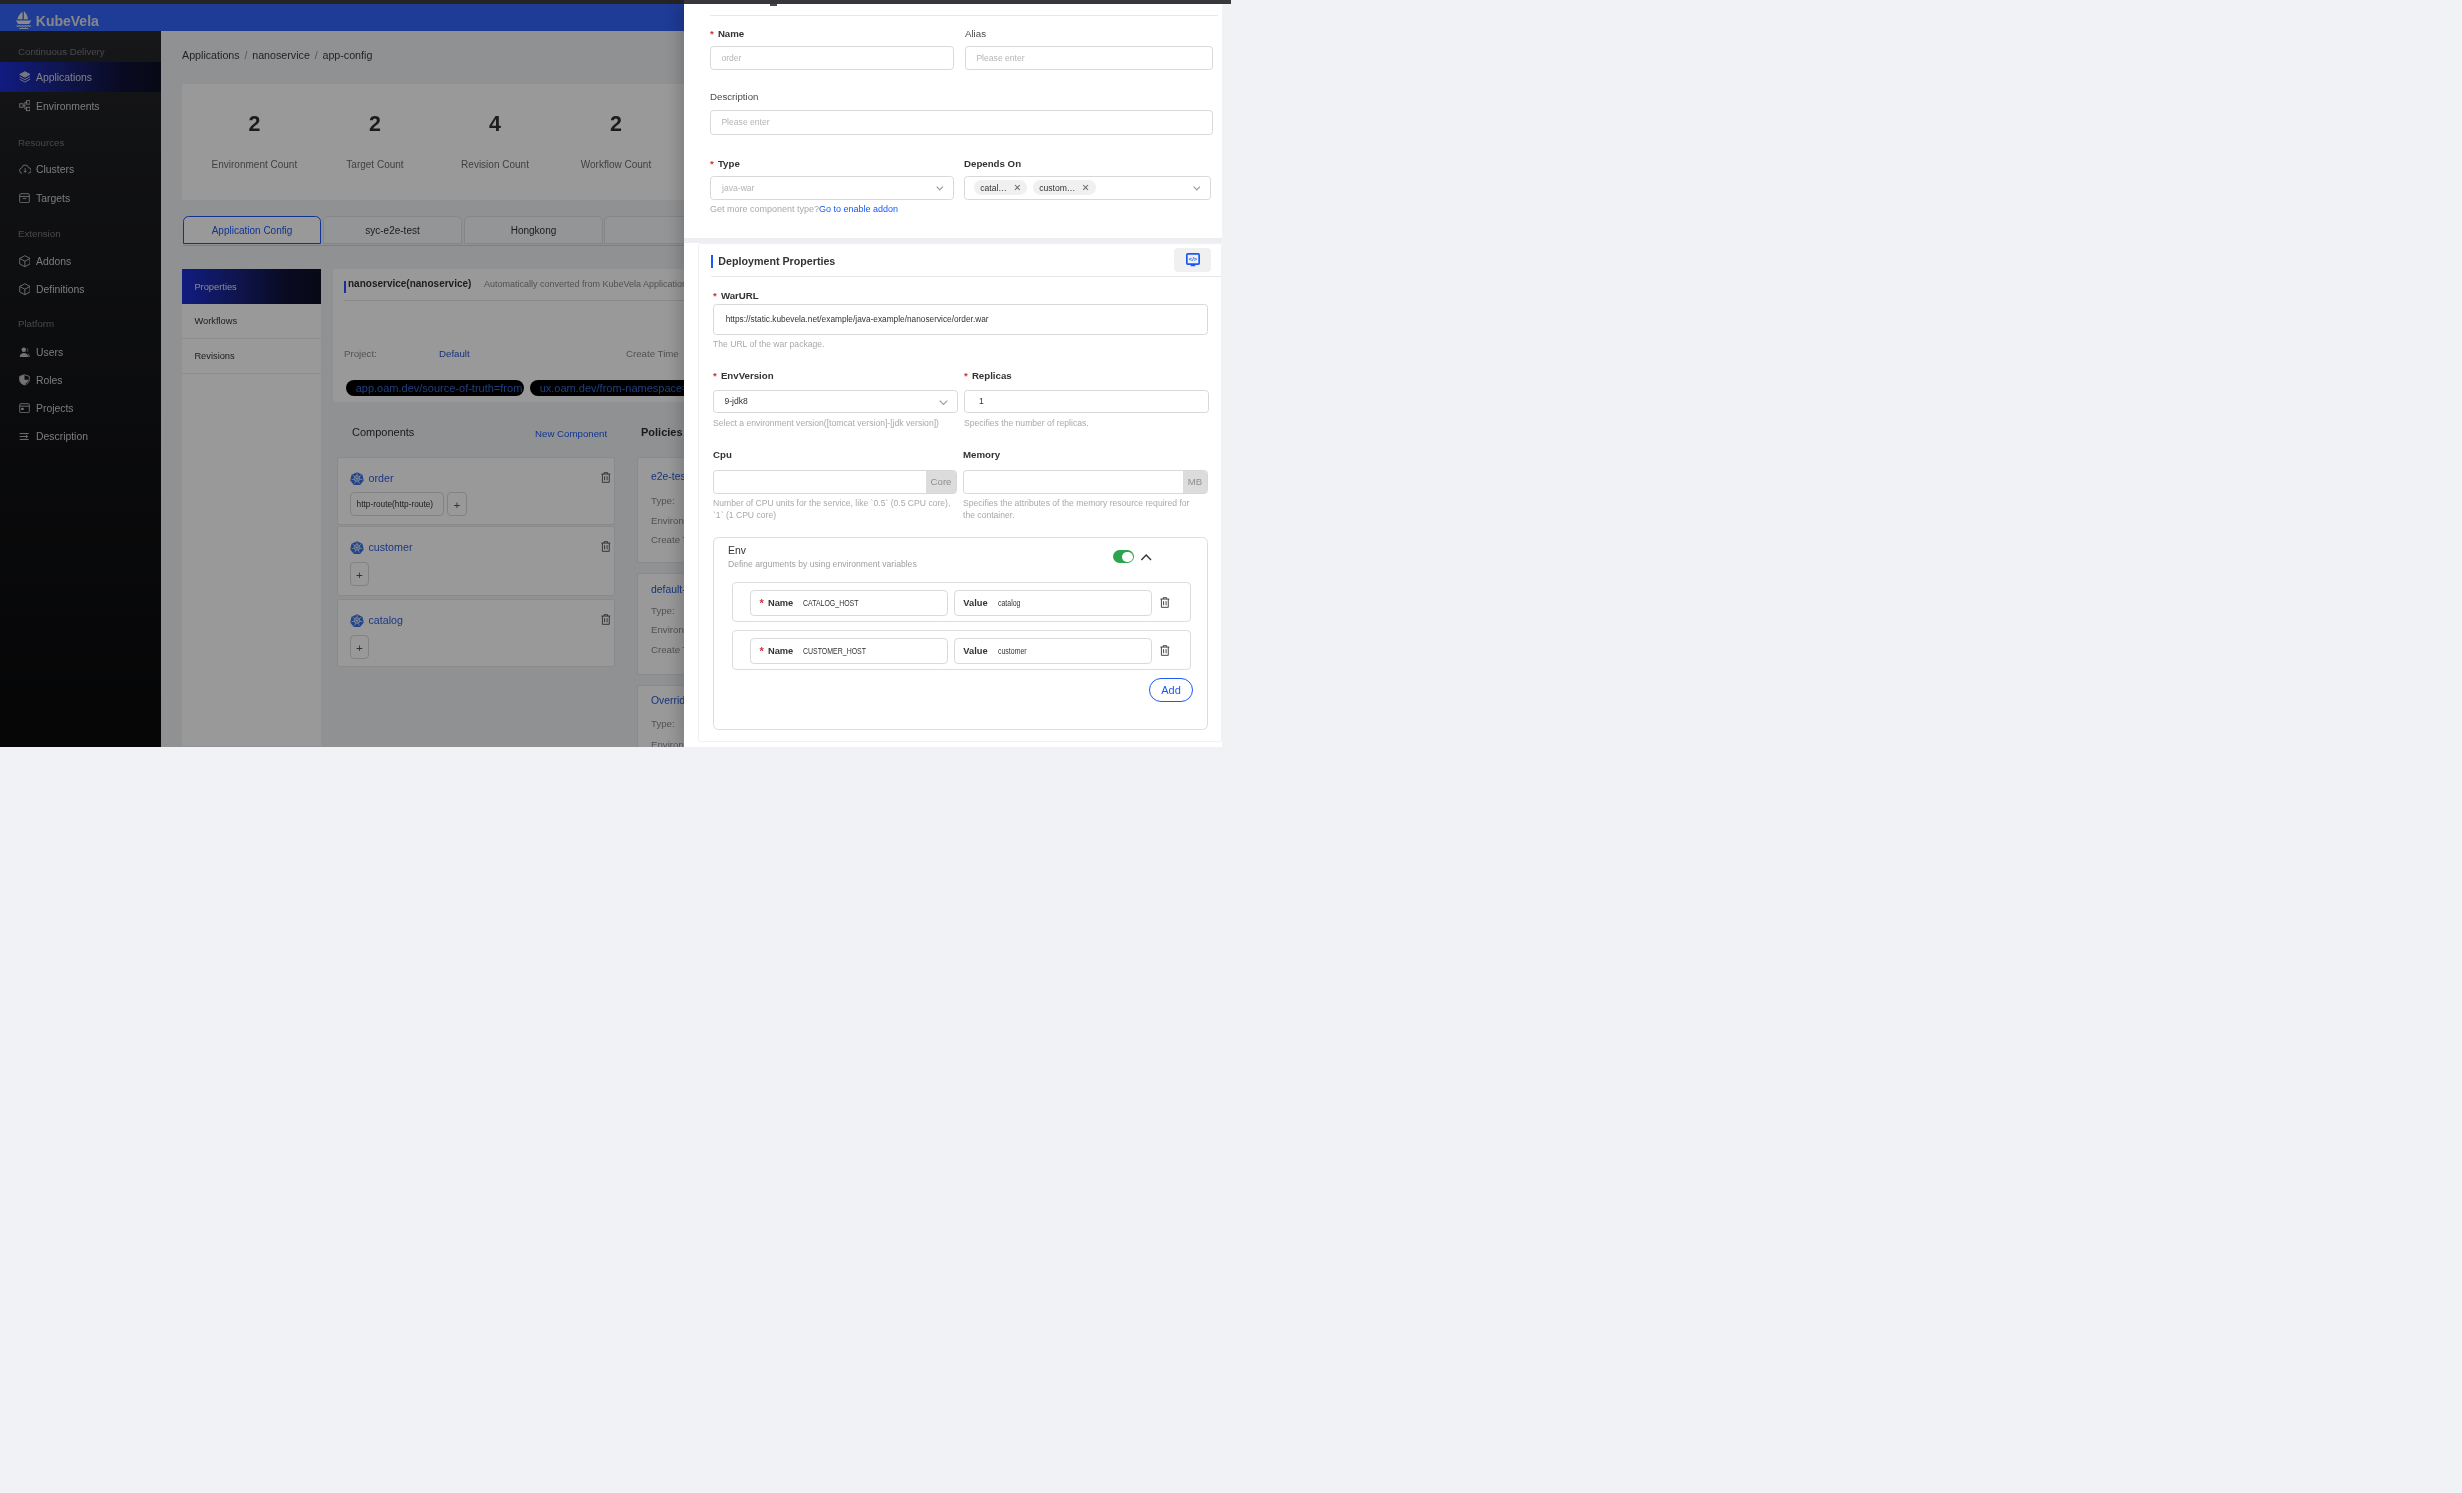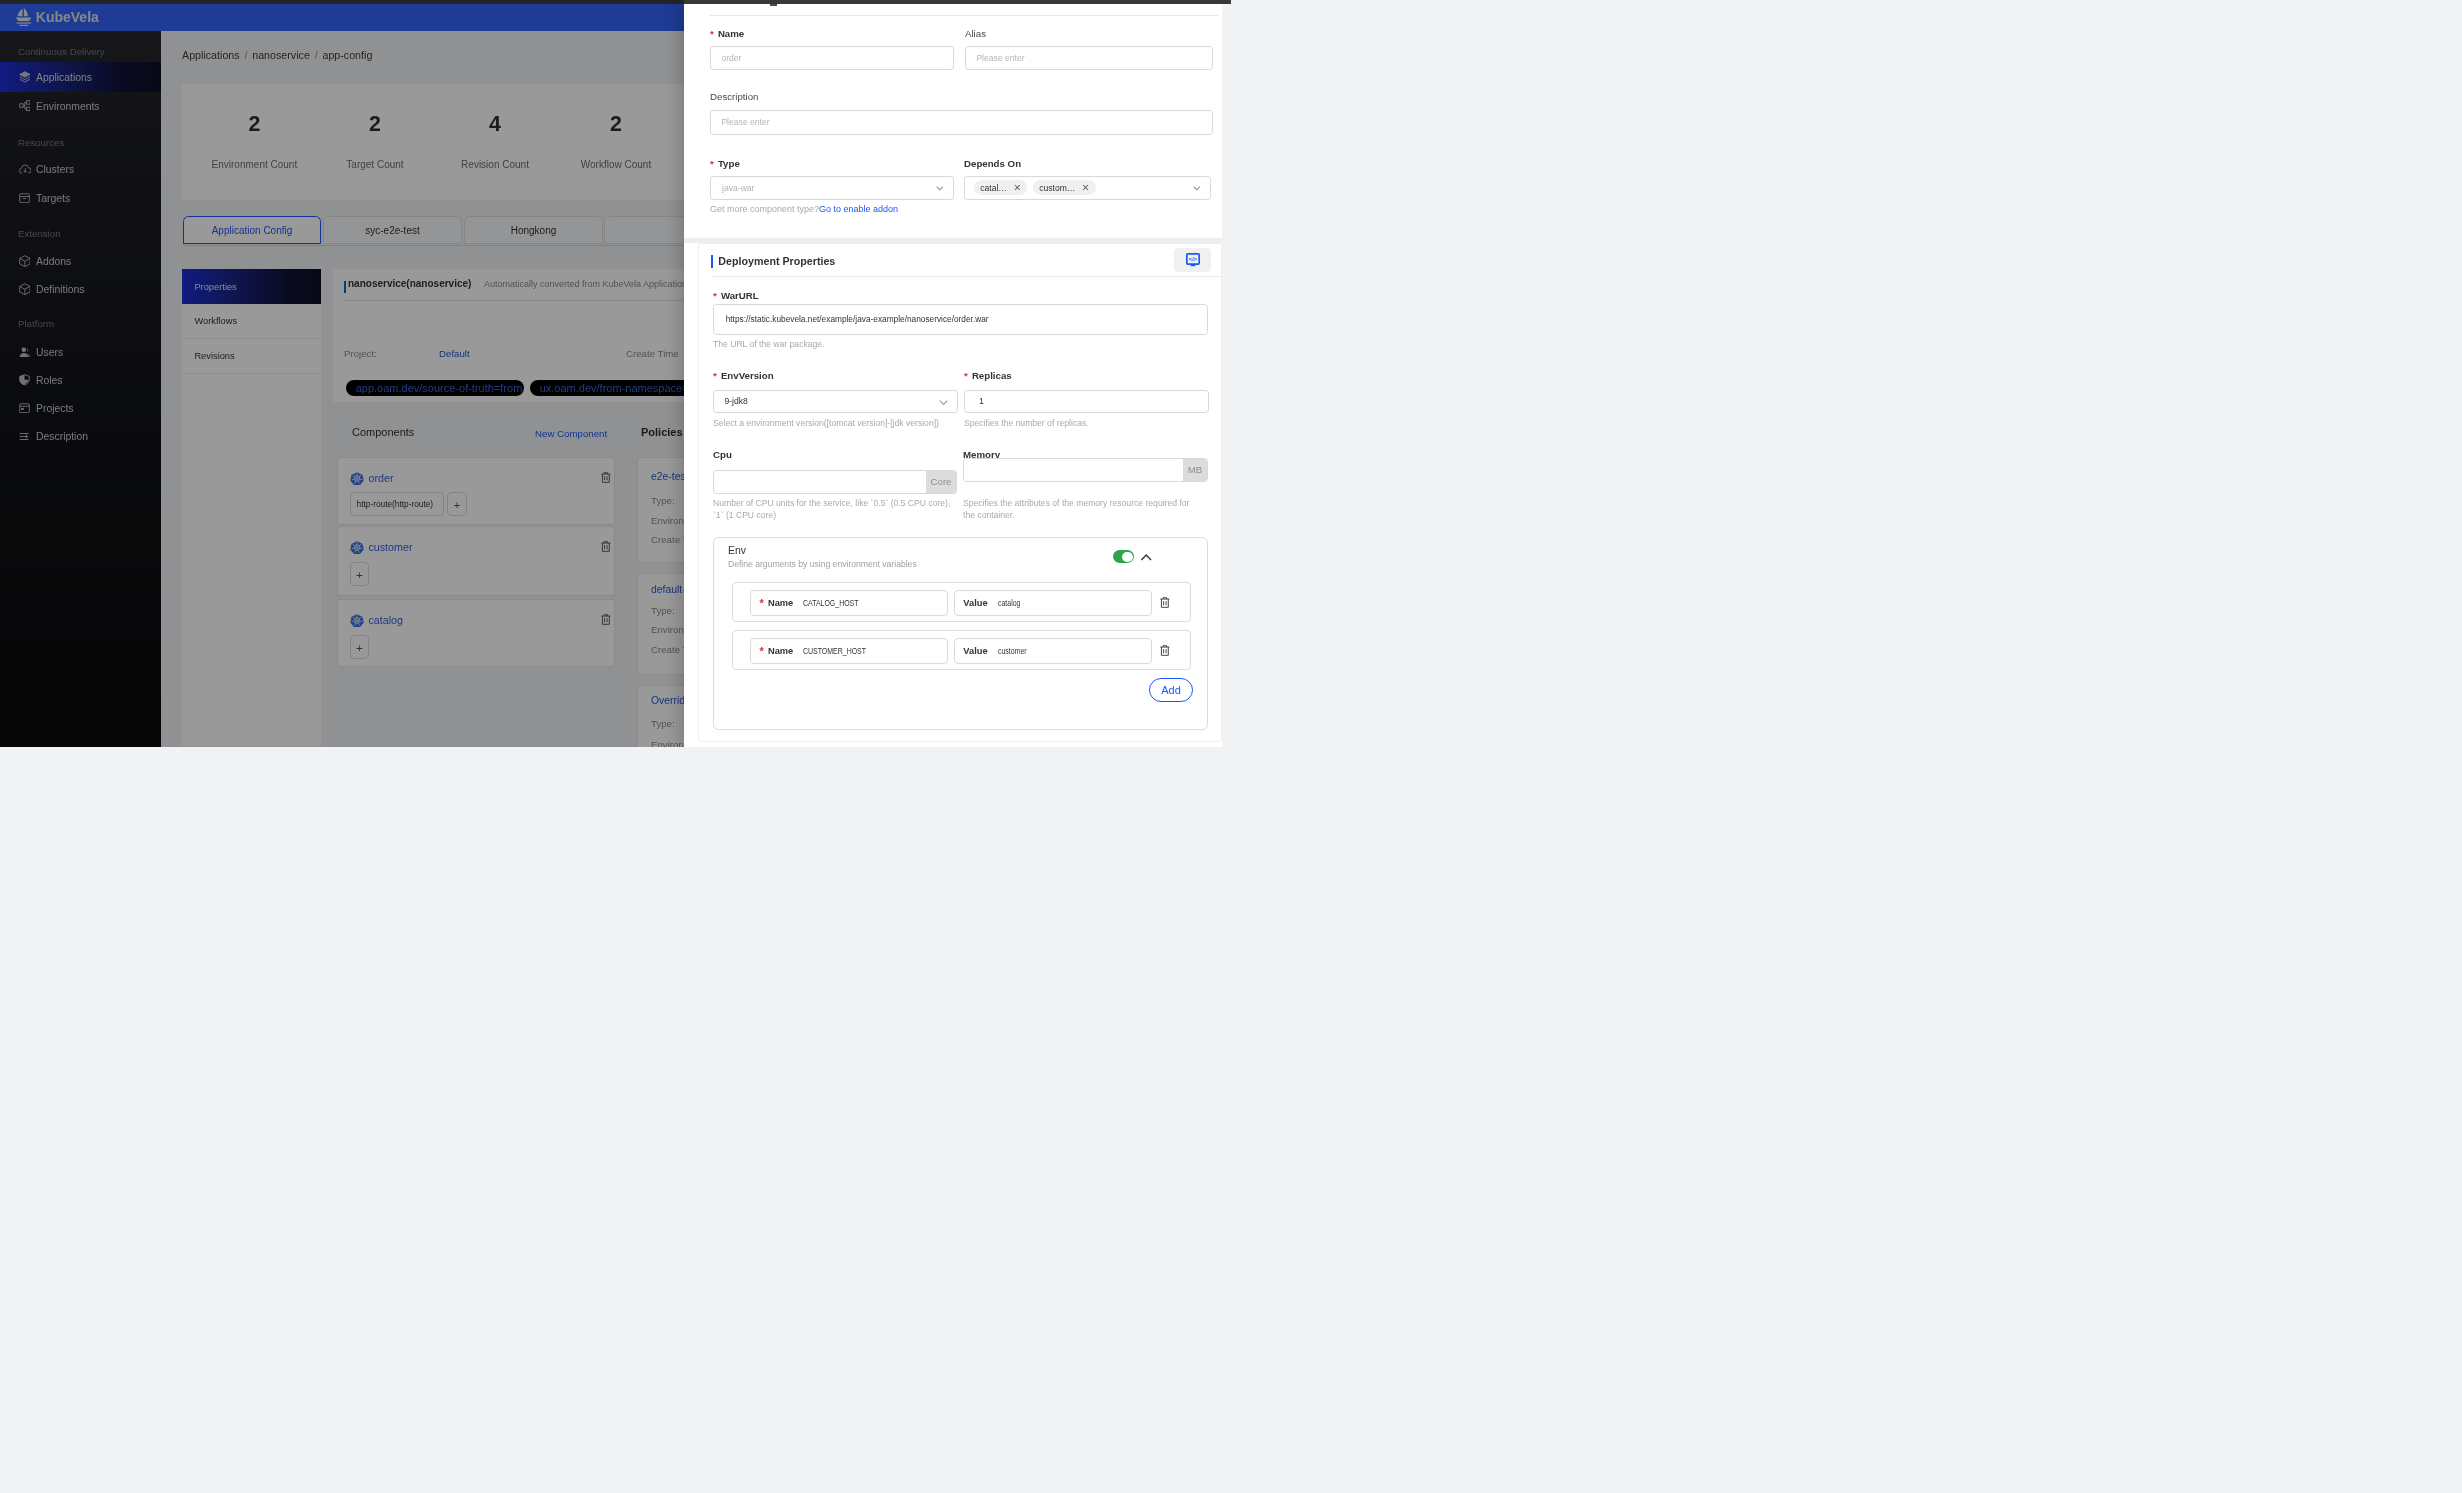--- a/index.html
+++ b/index.html
@@ -4,21 +4,21 @@
 <style>
 * { margin:0; padding:0; box-sizing:border-box; }
 html,body { width:1231px; height:747px; overflow:hidden; }
 body { font-family:"Liberation Sans", sans-serif; background:#f0f2f5; position:relative; }
 
 
 #strip { position:absolute; left:0; top:0; width:1231px; height:3.5px; background:#3a3c3f; z-index:10; }
 
 
 #header { position:absolute; left:0; top:3.5px; width:1231px; height:27px; background:#3263f8; z-index:5; }
-#logo { position:absolute; left:15px; top:0.7px; height:25px; display:flex; align-items:center; }
+#logo { position:absolute; left:15px; top:0.7px; height:25px; display:flex; align-items:flex-end; }
 #logoText { color:#dfe1e5; font-size:14px; font-weight:bold; margin-left:3.5px; letter-spacing:0; }
 
 
 #sidebar { position:absolute; left:0; top:31px; width:161px; bottom:0; z-index:6; background:linear-gradient(180deg,#27282c 0%,#1d1e22 15%,#121316 55%,#0a0a0c 100%); z-index:5; }
 .cap { position:absolute; left:18px; color:#797a80; font-size:9.7px; }
 .sitem { position:absolute; left:0; width:161px; height:30px; display:flex; align-items:center; color:#caccd1; font-size:10.4px; }
 .sitem svg { position:absolute; left:18.7px; }
 .sitem span { position:absolute; left:36px; }
 .sactive { background:linear-gradient(90deg,#1e2fd6 0%,#19237f 40%,#10123a 75%,#0e0f24 100%); color:#d6d9e0; }
 
@@ -395,21 +395,21 @@
     </div>
     <div class="finput" style="left:265px; top:146px; width:245px; height:23.5px; padding-left:14px;">1</div>
     <div class="hint" style="left:14px; top:174px;">Select a environment version([tomcat version]-[jdk version])</div>
     <div class="hint" style="left:265px; top:174px;">Specifies the number of replicas.</div>
 
     <div class="flabel" style="left:14px; top:205px;">Cpu</div>
     <div class="flabel" style="left:264px; top:205px;">Memory</div>
     <div class="finput" style="left:14px; top:226px; width:244px; height:24px;">
       <div style="position:absolute; right:0; top:0; width:30px; height:22.5px; background:#dcdcdc; border-radius:0 2.8px 2.8px 0; display:flex; align-items:center; justify-content:center; color:#8e8e8e; font-size:9.7px;">Core</div>
     </div>
-    <div class="finput" style="left:264px; top:214px; width:245px; height:24px;">
+    <div class="finput" style="left:264px; top:226px; width:245px; height:24px;">
       <div style="position:absolute; right:0; top:0; width:24px; height:22.5px; background:#dcdcdc; border-radius:0 2.8px 2.8px 0; display:flex; align-items:center; justify-content:center; color:#8e8e8e; font-size:9.7px;">MB</div>
     </div>
     <div class="hint" style="left:14px; top:253px; line-height:12px;">Number of CPU units for the service, like `0.5` (0.5 CPU core),<br>`1` (1 CPU core)</div>
     <div class="hint" style="left:264px; top:253px; line-height:12px;">Specifies the attributes of the memory resource required for<br>the container.</div>
 
     <div id="envbox" style="position:absolute; left:14px; top:293px; width:495px; height:193px; border:0.7px solid #dcdcdc; border-radius:5.5px;">
       <div style="position:absolute; left:14px; top:7.6px; font-size:10.4px; color:#333;">Env</div>
       <div style="position:absolute; left:14px; top:21.4px; font-size:8.6px; color:#a0a0a0;">Define arguments by using environment variables</div>
       <div style="position:absolute; left:399px; top:12.8px; width:21px; height:13px; background:#2ea44f; border-radius:6.6px;">
         <div style="position:absolute; right:1.4px; top:1.4px; width:10.4px; height:10.4px; background:#fff; border-radius:50%;"></div>

